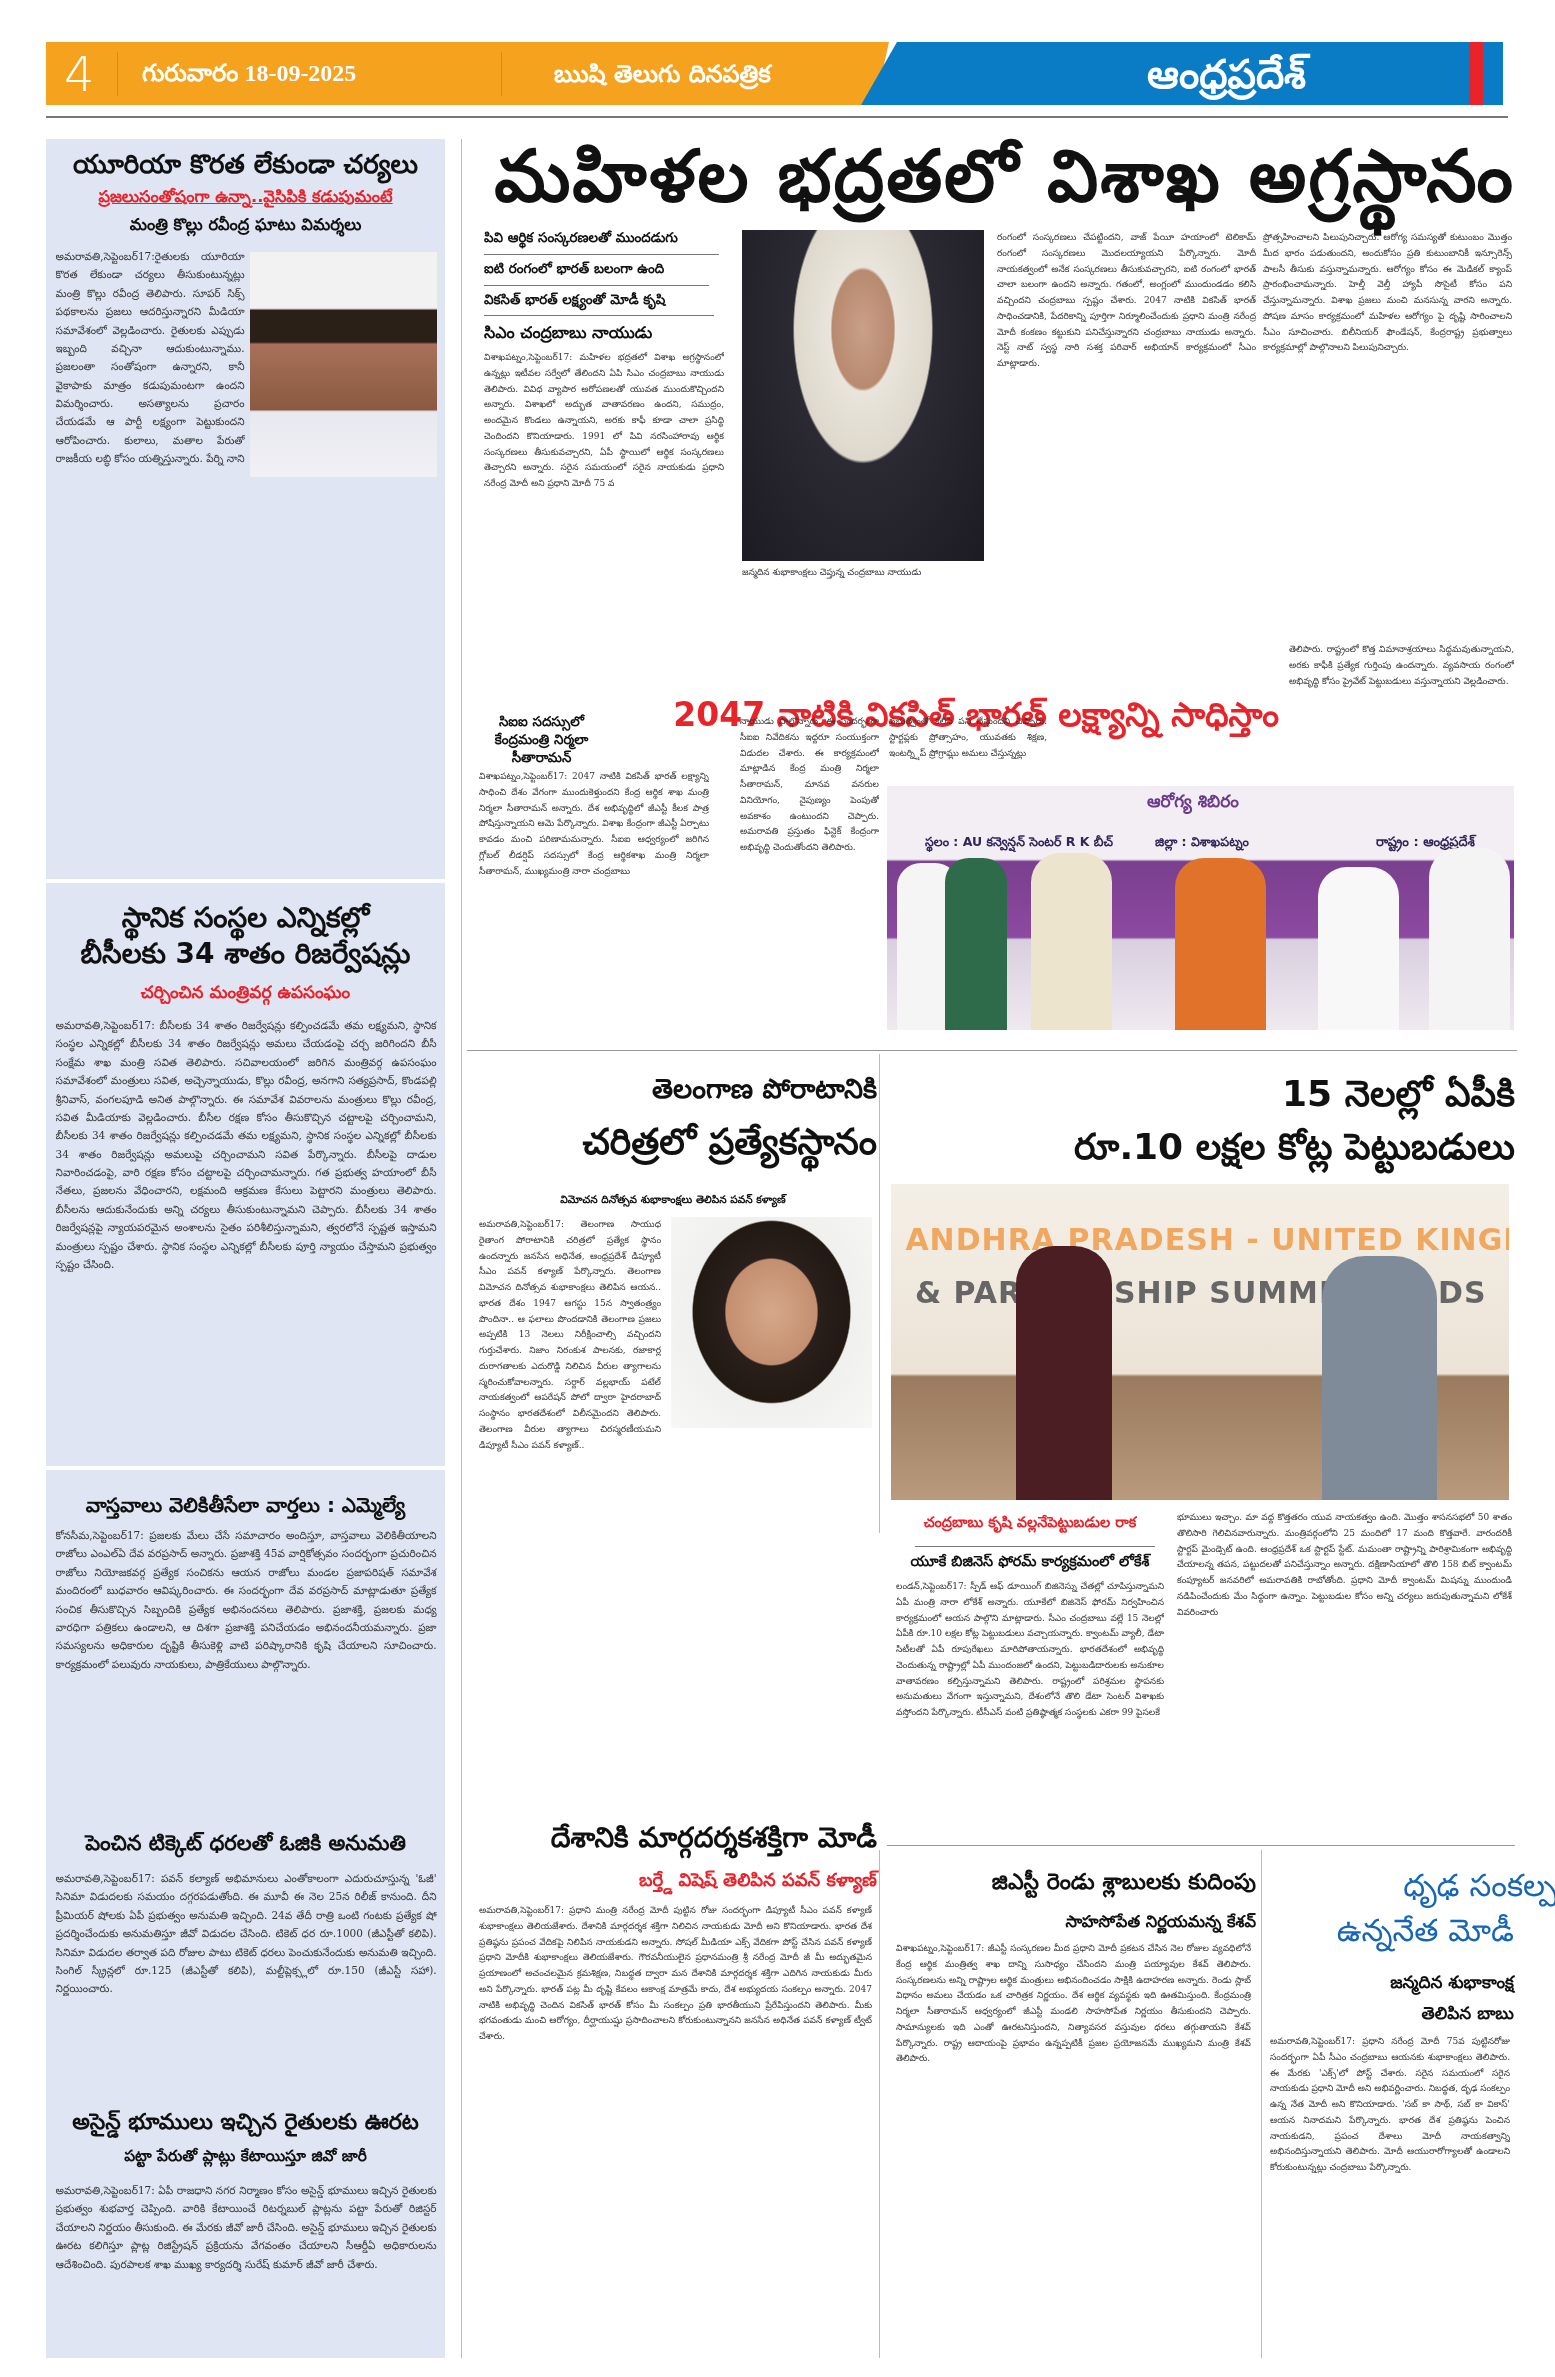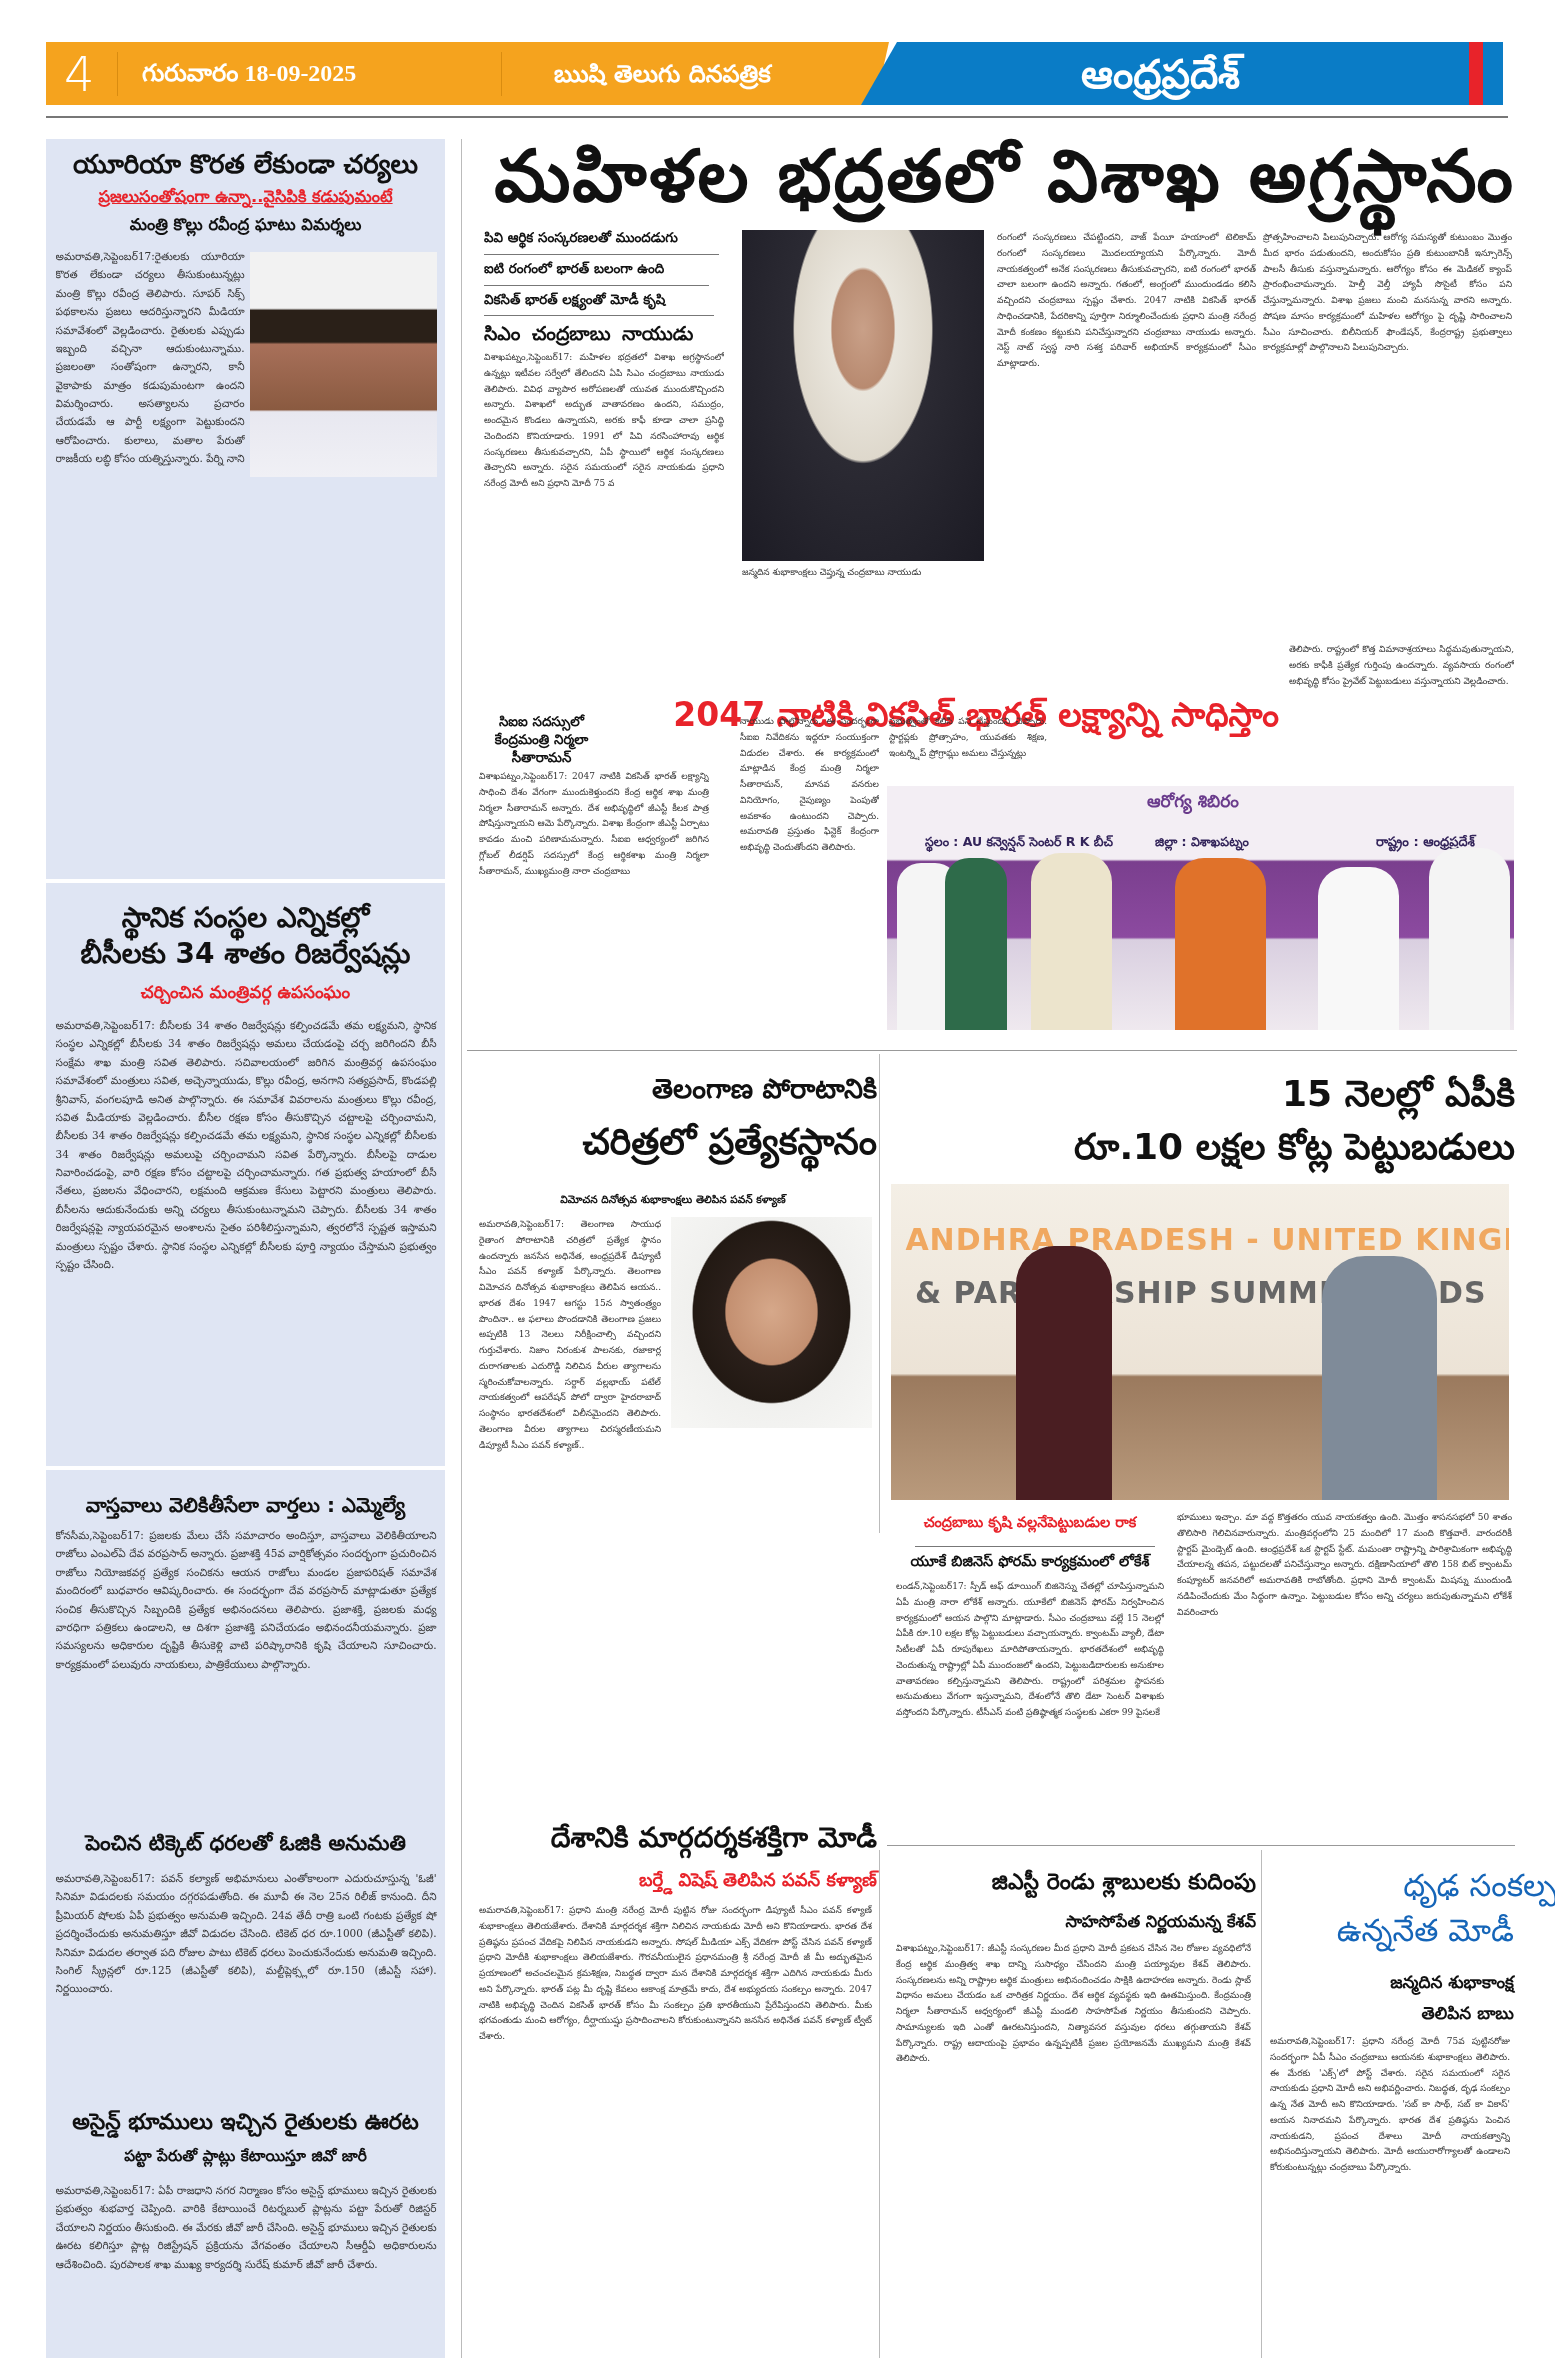--- a/index.html
+++ b/index.html
@@ -9,21 +9,21 @@
   #masthead{left:46px;top:42px;width:1462px;height:63px;}
   #mh-orange{left:0;top:0;width:843px;height:63px;background:#f5a31e;clip-path:polygon(0 0,100% 0,829px 100%,0 100%);}
   #mh-blue{left:815px;top:0;width:642px;height:63px;background:#0a7cc6;clip-path:polygon(36px 0,100% 0,100% 100%,0 100%);}
   #mh-red{left:1423px;top:0;width:14.4px;height:63px;background:#e8232a;}
   .mh-txt{color:#fff;font-family:"DejaVu Sans",sans-serif;}
   #mh-page{left:18px;top:3.8px;font-size:48px;font-weight:300;}
   #mh-sep1{left:71px;top:9.6px;width:1px;height:44px;background:#d98c10;}
   #mh-date{left:96px;top:18px;font-size:24px;font-weight:bold;font-family:Liberation Serif, serif;}
   #mh-sep2{left:455px;top:9.6px;width:1px;height:44px;background:#d98c10;}
   #mh-paper{left:508px;top:18px;font-size:24px;font-weight:bold;}
-  #mh-state{left:1035px;top:8.6px;font-size:40px;font-weight:bold;}
+  #mh-state{left:1101px;top:8.6px;font-size:40px;font-weight:bold;}
   #mh-rule{left:46px;top:116px;width:1462px;height:2.4px;background:#777;}
 
   
   #sidebar{left:46px;top:139px;width:399px;height:2219px;background:#dfe5f3;}
   .side-head{position:absolute;left:0;width:399px;text-align:center;font-weight:bold;color:#111;}
   .side-red{color:#e8232a;font-weight:bold;}
   .ul{text-decoration:underline;}
   .body-txt{position:absolute;font-family:"DejaVu Serif",serif;color:#333;text-align:justify;line-height:1.75;overflow:hidden;}
   .hrule{position:absolute;height:1.9px;background:#555;}
   .photo{position:absolute;overflow:hidden;}
@@ -82,21 +82,21 @@
 <div class="vline" style="left:461px;top:139px;height:2219px;background:#bbb;"></div>
 
 <div class="headline" style="left:470px;top:134px;width:1045px;font-size:72px;letter-spacing:1.9px;">మహిళల భద్రతలో విశాఖ అగ్రస్థానం</div>
 
 <div class="sub" style="left:484px;top:230px;width:249px;font-size:13.4px;">పివి ఆర్థిక సంస్కరణలతో ముందడుగు</div>
 <div class="hrule" style="left:484px;top:254px;width:235px;height:1.4px;background:#777;"></div>
 <div class="sub" style="left:484px;top:261px;width:249px;font-size:13.4px;">ఐటి రంగంలో భారత్ బలంగా ఉంది</div>
 <div class="hrule" style="left:484px;top:285px;width:225px;height:1.4px;background:#777;"></div>
 <div class="sub" style="left:484px;top:292px;width:249px;font-size:13.4px;">వికసిత్ భారత్ లక్ష్యంతో మోడీ కృషి</div>
 <div class="hrule" style="left:484px;top:315px;width:230px;height:1.4px;background:#777;"></div>
-<div class="sub" style="left:484px;top:323px;width:249px;font-size:19px;font-family:Liberation Mono, monospace;">సిఎం చంద్రబాబు నాయుడు</div>
+<div class="sub" style="left:484px;top:323px;width:249px;font-size:16px;">సిఎం చంద్రబాబు నాయుడు</div>
 <div class="body-txt" style="left:484px;top:350px;width:240px;height:249px;font-size:9px;">విశాఖపట్నం,సెప్టెంబర్17: మహిళల భద్రతలో విశాఖ అగ్రస్థానంలో ఉన్నట్లు ఇటీవల సర్వేలో తేలిందని ఏపి సిఎం చంద్రబాబు నాయుడు తెలిపారు. వివిధ వ్యాపార అరోపణలతో యువత ముందుకొచ్చిందని అన్నారు. విశాఖలో అద్భుత వాతావరణం ఉందని, సముద్రం, అందమైన కొండలు ఉన్నాయని, అరకు కాఫీ కూడా చాలా ప్రసిద్ధి చెందిందని కొనియాడారు. 1991 లో పివి నరసింహారావు ఆర్థిక సంస్కరణలు తీసుకువచ్చారని, ఏపీ స్థాయిలో ఆర్థిక సంస్కరణలు తెచ్చారని అన్నారు. సరైన సమయంలో సరైన నాయకుడు ప్రధాని నరేంద్ర మోదీ అని ప్రధాని మోదీ 75 వ</div>
 
 <div class="photo" style="left:742px;top:230px;width:242px;height:331px;background:radial-gradient(ellipse at 50% 30%,#c9a088 0%,#b88a70 18%,#e9e5dc 19%,#ded8cc 40%,#2b2a33 41%,#1c1b24 100%);"></div>
 <div class="body-txt" style="left:742px;top:565px;width:242px;height:38px;font-size:9px;text-align:left;">జన్మదిన శుభాకాంక్షలు చెప్తున్న చంద్రబాబు నాయుడు</div>
 
 <div class="body-txt" style="left:997px;top:230px;width:259px;height:374px;font-size:9px;">రంగంలో సంస్కరణలు చేపట్టిందని, వాజ్ పేయీ హయాంలో టెలికామ్ రంగంలో సంస్కరణలు మొదలయ్యాయని పేర్కొన్నారు. మోదీ నాయకత్వంలో అనేక సంస్కరణలు తీసుకువచ్చారని, ఐటి రంగంలో భారత్ చాలా బలంగా ఉందని అన్నారు. గతంలో, అంగ్లంలో ముందుండడం కలిసి వచ్చిందని చంద్రబాబు స్పష్టం చేశారు. 2047 నాటికి వికసిత్ భారత్ సాధించడానికి, పేదరికాన్ని పూర్తిగా నిర్మూలించేందుకు ప్రధాని మంత్రి నరేంద్ర మోదీ కంకణం కట్టుకుని పనిచేస్తున్నారని చంద్రబాబు నాయుడు అన్నారు. నెస్ట్ నాట్ స్వస్థ నారి సశక్త పరివార్ అభియాన్ కార్యక్రమంలో సీఎం మాట్లాడారు.</div>
 <div class="body-txt" style="left:1263px;top:230px;width:249px;height:374px;font-size:9px;">ప్రోత్సహించాలని పిలుపునిచ్చారు. ఆరోగ్య సమస్యతో కుటుంబం మొత్తం మీద భారం పడుతుందని, అందుకోసం ప్రతి కుటుంబానికీ ఇన్సూరెన్స్ పాలసీ తీసుకు వస్తున్నామన్నారు. ఆరోగ్యం కోసం ఈ మెడికల్ క్యాంప్ ప్రారంభించామన్నారు. హెల్తీ వెల్తీ హ్యాపీ సొసైటీ కోసం పని చేస్తున్నామన్నారు. విశాఖ ప్రజలు మంచి మనసున్న వారని అన్నారు. పోషణ మాసం కార్యక్రమంలో మహిళల ఆరోగ్యం పై దృష్టి సారించాలని సీఎం సూచించారు. బిలీనియర్ ఫౌండేషన్, కేంద్రరాష్ట్ర ప్రభుత్వాలు కార్యక్రమాల్లో పాల్గొనాలని పిలుపునిచ్చారు.</div>
 
 <div class="headline" style="left:474px;top:647px;width:805px;font-size:33px;color:#e8232a;margin-top:48px;">2047 నాటికి వికసిత్ భారత్ లక్ష్యాన్ని సాధిస్తాం</div>
 <div class="sub" style="left:479px;top:714px;width:125px;font-size:13.4px;text-align:center;">సిఐఐ సదస్సులో కేంద్రమంత్రి నిర్మలా సీతారామన్</div>

